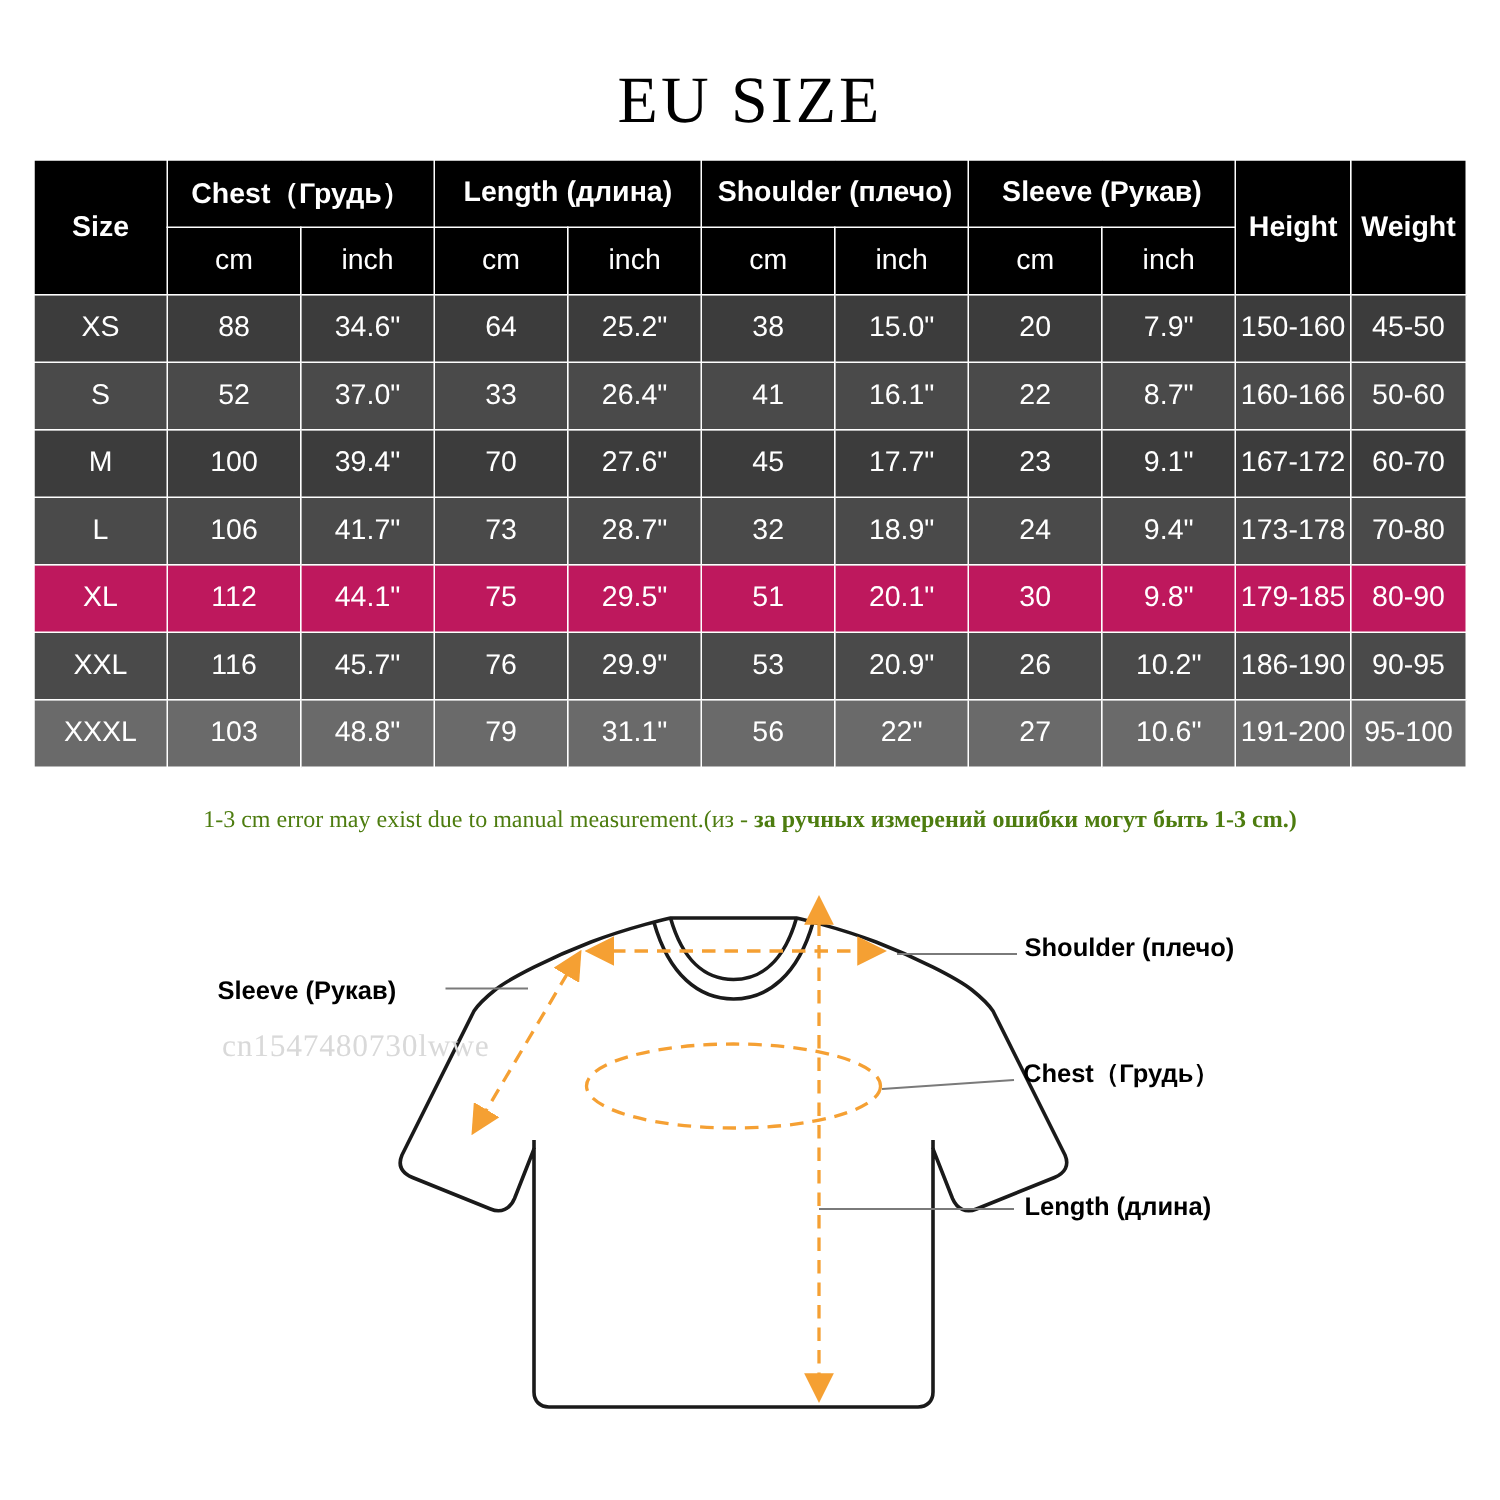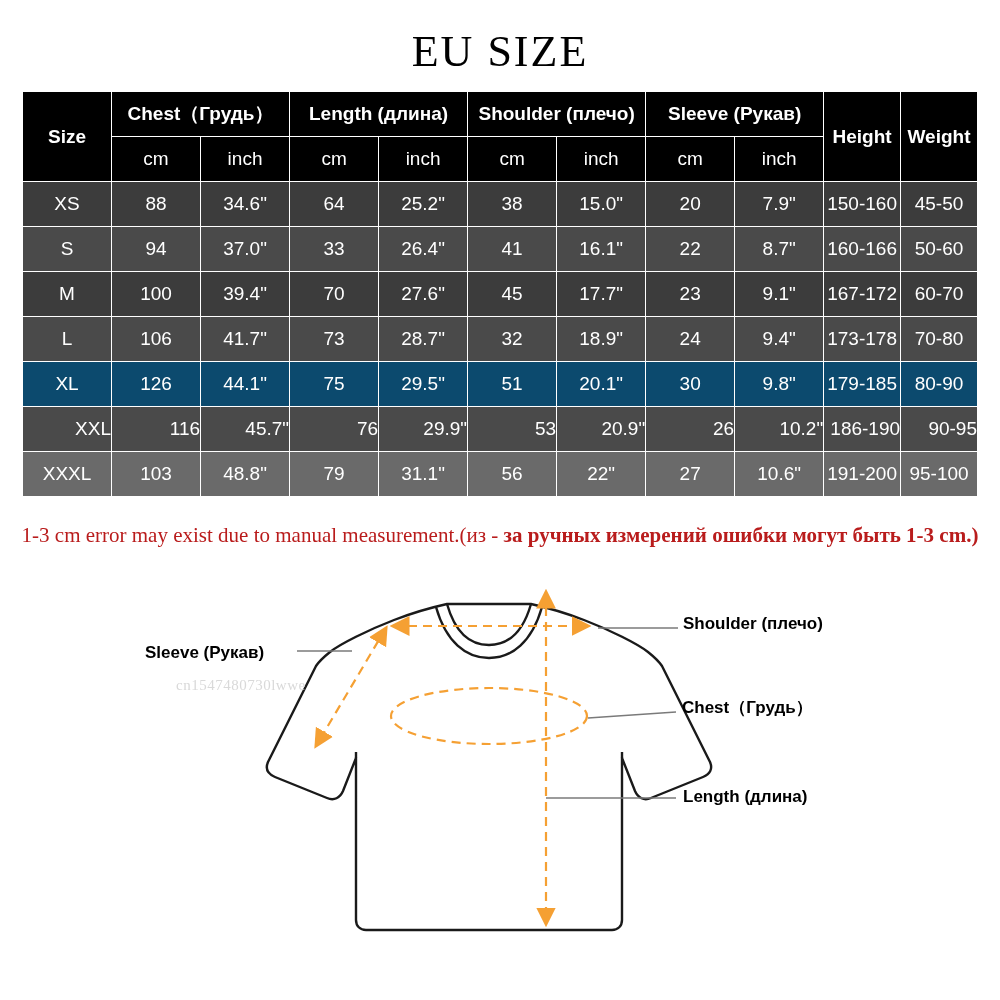--- a/index.html
+++ b/index.html
@@ -17,21 +17,21 @@
   }
 
   
   .title {
     text-align: center;
     font-family: "Liberation Serif", serif;
     font-size: 44px;
     letter-spacing: 2px;
     font-weight: 400;
     color: #000;
-    padding-top: 26px;
+    padding-top: 41px;
     padding-bottom: 14px;
   }
 
   
   .table-wrap {
     padding: 0 22px;
   }
   table.size-table {
     width: 956px;
     border-collapse: collapse;
@@ -58,61 +58,60 @@
   }
   td.size-cell {
     background: #000000;
     font-weight: bold;
   }
   
   tr.r0 td { background: #3c3c3c; }
   tr.r1 td { background: #4a4a4a; }
   tr.r2 td { background: #3c3c3c; }
   tr.r3 td { background: #4a4a4a; }
-  tr.r4 td { background: #0c4a6e; }
-  tr.r5 td { background: #4a4a4a; text-align: right; }
+  tr.r4 td { background: #be185d; }
+  tr.r5 td { background: #4a4a4a; }
   tr.r6 td { background: #6a6a6a; }
 
   
   col.c-size   { width: 88px; }
   col.c-num    { width: 88px; }
   col.c-in     { width: 88px; }
   col.c-height { width: 76px; }
   col.c-weight { width: 76px; }
 
   
   .note {
     margin-top: 26px;
     text-align: center;
-    color: #b91c1c;
-    font-size: 21px;
+    color: #4d7c0f;
+    font-size: 16px;
     font-family: "Liberation Serif", serif;
     padding: 0 10px;
   }
   .note b { font-weight: bold; }
 
   
   .diagram {
     position: relative;
     width: 1000px;
     height: 395px;
     margin-top: 18px;
   }
   .diagram svg { display: block; }
 
   .watermark {
     position: absolute;
     left: 148px;
     top: 111px;
     font-family: "Liberation Serif", serif;
-    font-size: 15px;
+    font-size: 21px;
     color: #d9d9d9;
     letter-spacing: 0.5px;
     user-select: none;
-    margin-left: 28px;
   }
   .lbl {
     position: absolute;
     font-size: 17px;
     font-weight: bold;
     color: #000;
     white-space: nowrap;
   }
   .lbl-sleeve   { left: 145px; top: 77px; }
   .lbl-shoulder { left: 683px; top: 48px; }
@@ -169,21 +168,21 @@
         <td>38</td>
         <td>15.0"</td>
         <td>20</td>
         <td>7.9"</td>
         <td>150-160</td>
         <td>45-50</td>
       </tr>
 
       <tr class="data r1">
         <td class="size-cell">S</td>
-        <td>94</td>
+        <td>52</td>
         <td>37.0"</td>
         <td>33</td>
         <td>26.4"</td>
         <td>41</td>
         <td>16.1"</td>
         <td>22</td>
         <td>8.7"</td>
         <td>160-166</td>
         <td>50-60</td>
       </tr>
@@ -211,21 +210,21 @@
         <td>32</td>
         <td>18.9"</td>
         <td>24</td>
         <td>9.4"</td>
         <td>173-178</td>
         <td>70-80</td>
       </tr>
 
       <tr class="data r4">
         <td class="size-cell">XL</td>
-        <td>126</td>
+        <td>112</td>
         <td>44.1"</td>
         <td>75</td>
         <td>29.5"</td>
         <td>51</td>
         <td>20.1"</td>
         <td>30</td>
         <td>9.8"</td>
         <td>179-185</td>
         <td>80-90</td>
       </tr>

